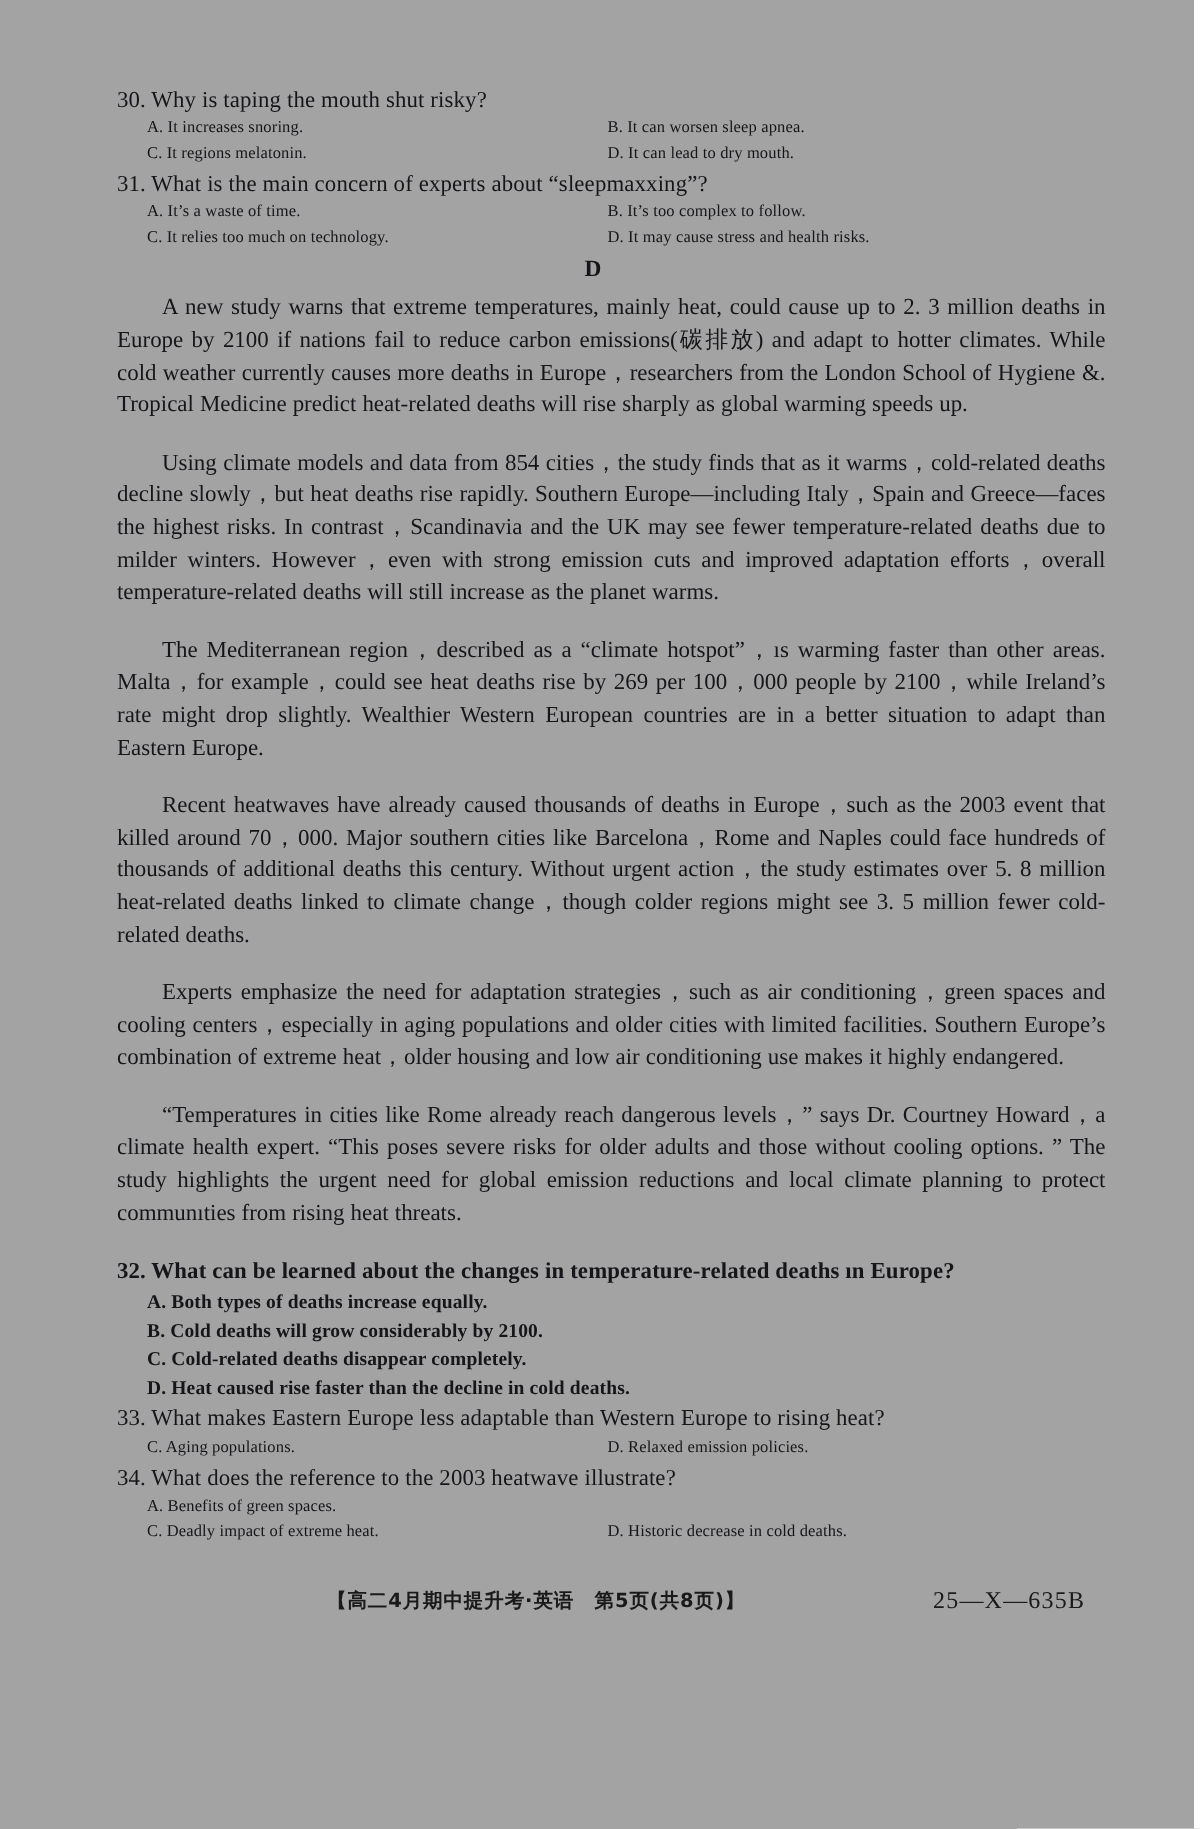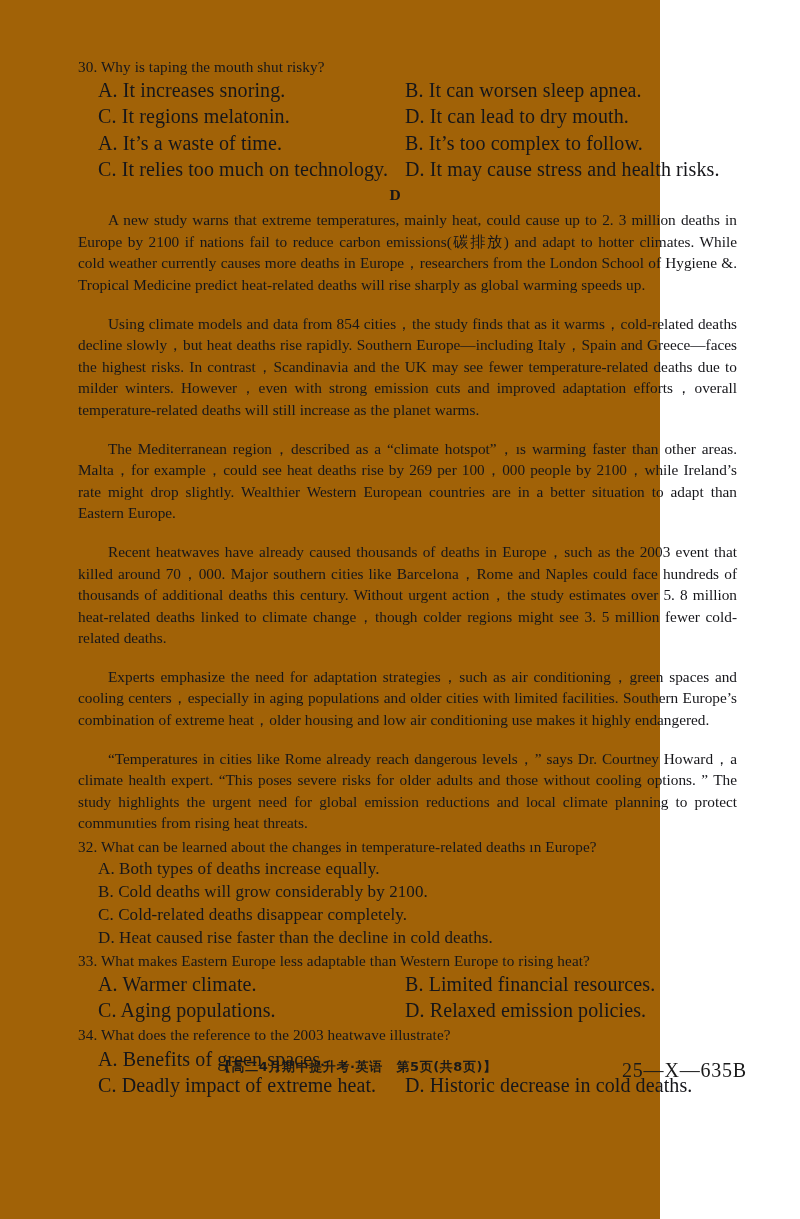--- a/index.html
+++ b/index.html
@@ -11,23 +11,23 @@
     width: 800px;
     height: 1219px;
     position: relative;
     font-family: "Liberation Serif", "DejaVu Serif", serif;
     color: #16161a;
     overflow: hidden;
   }
   .page {
     position: absolute;
     left: 0; top: 0;
-    width: 660px;
+    width: 796px;
     height: 1219px;
-    background: #a16207;
+    background: #a3a3a3;
   }
   .content {
     position: absolute;
     left: 78px;
     top: 56px;
     width: 660px;
   }
 
   
   .question {
@@ -39,36 +39,36 @@
   .q-stem {
     display: block;
     padding: 3px 0 3px 0;
     white-space: nowrap;
   }
   .opt-row {
     display: flex;
     padding: 3px 0 3px 0;
   }
   .opt-row .opt {
-    font-size: 20px;
+    font-size: 11px;
     white-space: nowrap;
   }
   .opt-row .opt.left {
     width: 327px;
     padding-left: 20px;
     box-sizing: border-box;
   }
   .opt-row .opt.right {
     flex: 1;
   }
   .opt-stack .opt {
     display: block;
     padding: 3px 0 3px 0;
     padding-left: 20px;
-    font-size: 17px;
+    font-size: 13px;
     white-space: nowrap;
   }
 
   
   .passage-label {
     text-align: center;
     font-weight: bold;
     font-size: 15.6px;
     margin: 4px 0 5px 0;
     padding-left: 0px;
@@ -86,21 +86,21 @@
     text-justify: inter-word;
     margin: 0;
     text-indent: 30px;
     width: 659px;
     word-spacing: 0.2px;
   }
   .para + .para {
     margin-top: 17px;
   }
 
-  .q-block { margin-top: 2px; }
+  .q-block { margin-top: 18px; font-weight: bold; }
 
   
   .footer {
     position: absolute;
     left: 0;
     top: 1058px;
     width: 800px;
     height: 30px;
   }
   .footer-center {
@@ -112,21 +112,21 @@
     font-weight: bold;
     letter-spacing: 0.6px;
     white-space: nowrap;
     color: #1a1a1a;
   }
   .footer-code {
     position: absolute;
     left: 622px;
     top: 1px;
     font-family: "Liberation Serif", "DejaVu Serif", serif;
-    font-size: 20px;
+    font-size: 16px;
     letter-spacing: 0.8px;
     white-space: nowrap;
     color: #1a1a1a;
   }
 </style>
 </head>
 <body>
 
 <div class="page">
   <div class="content">
@@ -137,20 +137,21 @@
         <span class="opt left">A. It increases snoring.</span>
         <span class="opt right">B. It can worsen sleep apnea.</span>
       </div>
       <div class="opt-row">
         <span class="opt left">C. It regions melatonin.</span>
         <span class="opt right">D. It can lead to dry mouth.</span>
       </div>
     </div>
 
     <div class="question">
+      <span class="q-stem">31. What is the main concern of experts about “sleepmaxxing”?</span>
       <div class="opt-row">
         <span class="opt left">A. It’s a waste of time.</span>
         <span class="opt right">B. It’s too complex to follow.</span>
       </div>
       <div class="opt-row">
         <span class="opt left">C. It relies too much on technology.</span>
         <span class="opt right">D. It may cause stress and health risks.</span>
       </div>
     </div>
 
@@ -171,24 +172,20 @@
         <span class="opt">A. Both types of deaths increase equally.</span>
         <span class="opt">B. Cold deaths will grow considerably by 2100.</span>
         <span class="opt">C. Cold-related deaths disappear completely.</span>
         <span class="opt">D. Heat caused rise faster than the decline in cold deaths.</span>
       </div>
     </div>
 
     <div class="question">
       <span class="q-stem">33. What makes Eastern Europe less adaptable than Western Europe to rising heat?</span>
       <div class="opt-row">
-        <span class="opt left">A. Warmer climate.</span>
-        <span class="opt right">B. Limited financial resources.</span>
-      </div>
-      <div class="opt-row">
         <span class="opt left">C. Aging populations.</span>
         <span class="opt right">D. Relaxed emission policies.</span>
       </div>
     </div>
 
     <div class="question">
       <span class="q-stem">34. What does the reference to the 2003 heatwave illustrate?</span>
       <div class="opt-row">
         <span class="opt left">A. Benefits of green spaces.</span>
       </div>

